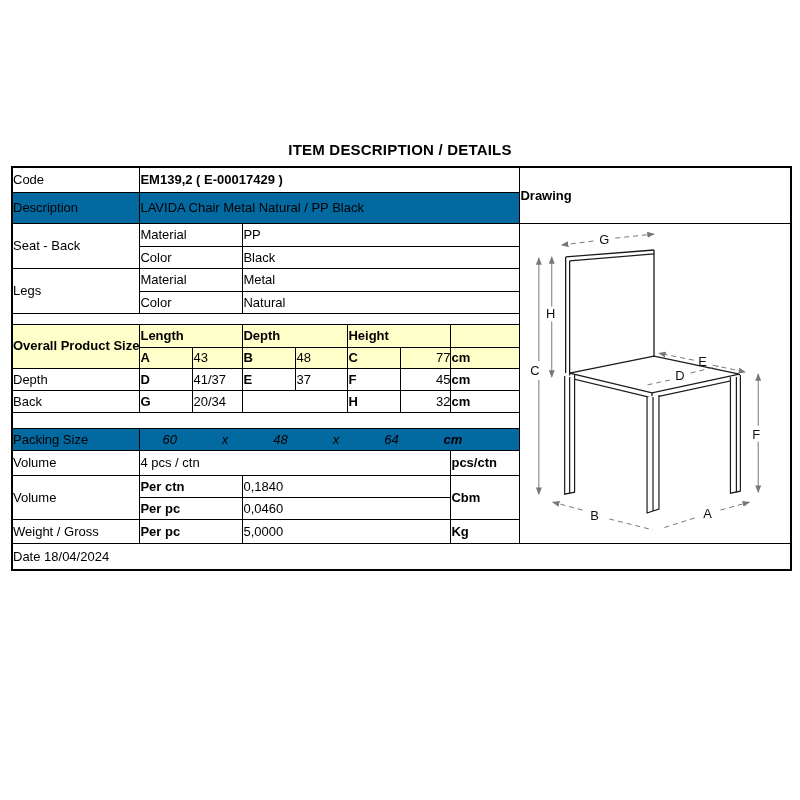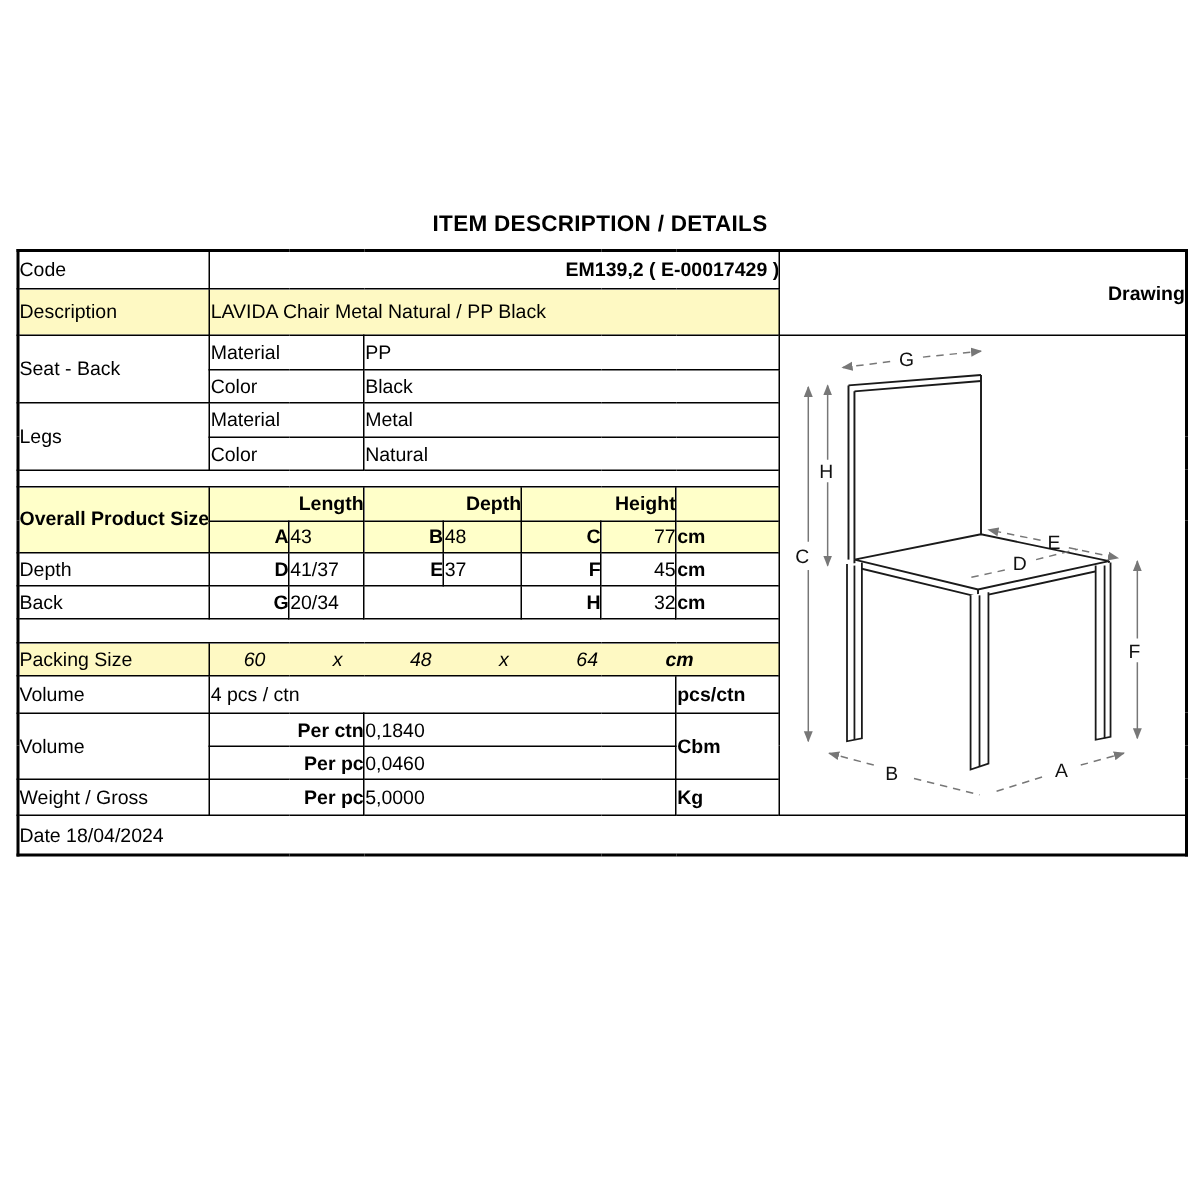--- a/index.html
+++ b/index.html
@@ -17,25 +17,25 @@
     border-collapse:collapse;table-layout:fixed;
     border:2px solid #000;
   }
   table.spec td{
     border:1px solid #000;
     font-size:13px;padding:0;overflow:hidden;white-space:nowrap;
     vertical-align:middle;
   }
   td.lbl{font-weight:normal;text-align:left;padding-left:5px;}
   td.ctr{text-align:left;}
-  td.bctr{text-align:right;font-weight:bold;}
+  td.bctr{text-align:left;font-weight:bold;}
   td.rtv{text-align:right;padding-right:9px;}
   td.unit{font-weight:bold;text-align:left;padding-left:5px;}
   td.yel{background:#FFFFC9;}
-  td.gry{background:#fef9c3;}
+  td.gry{background:#0369a1;}
   td.wraplbl{white-space:normal;text-align:left;font-weight:bold;line-height:1.25;padding:0 8px;}
   .pack{display:flex;justify-content:space-between;width:300px;padding-left:22px;font-style:italic;}
   .pack b{font-weight:bold;}
   td.drawcell{vertical-align:top;padding:0;}
   td.drawcell svg{display:block;}
   .dimtext{font-size:13px;fill:#111;}
 </style>
 </head>
 <body>
 <div class="page">

